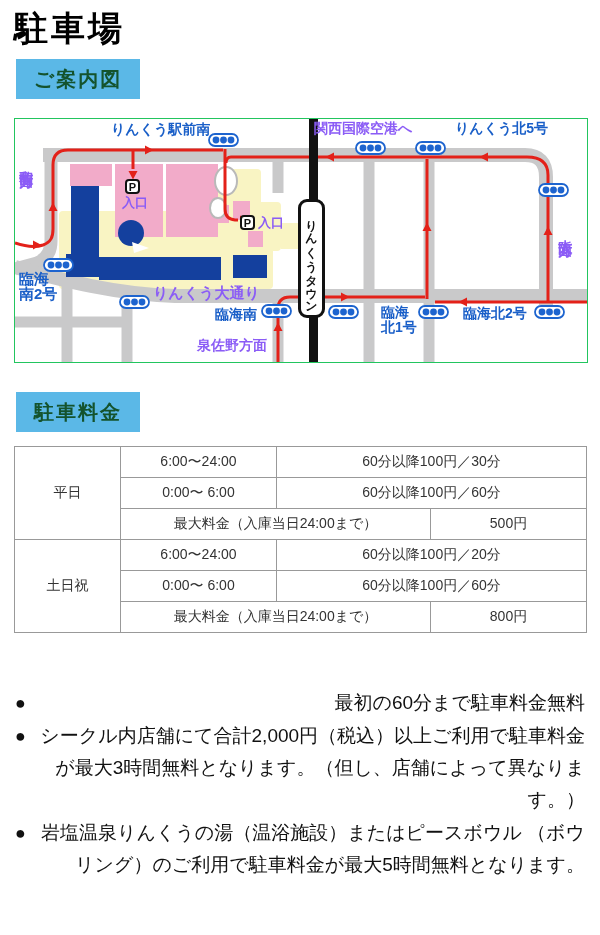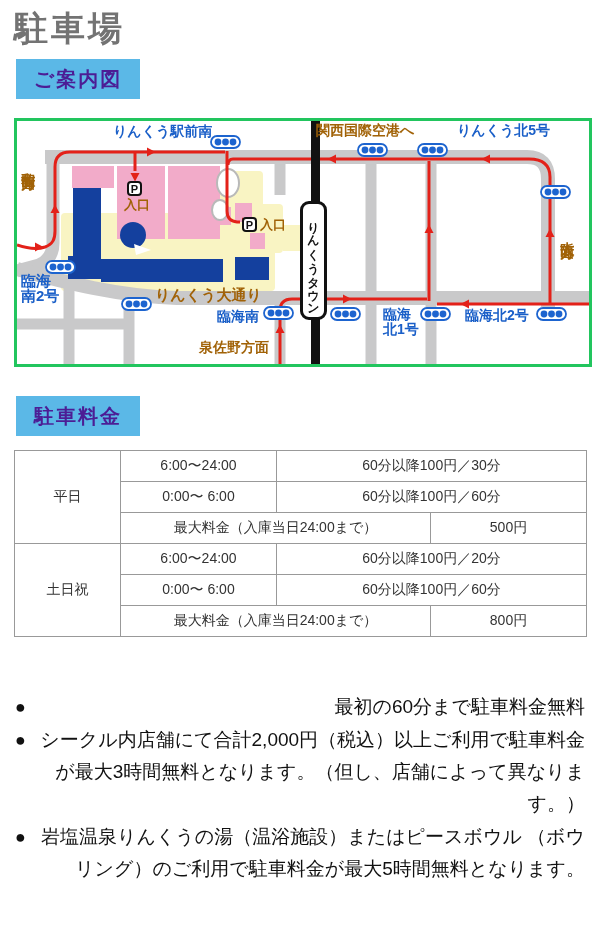--- a/index.html
+++ b/index.html
@@ -1,27 +1,27 @@
 <!DOCTYPE html>
 <html><head>
 <meta charset="utf-8">
 <style>
   html,body{margin:0;padding:0;background:#fff;}
   body{font-family:"Liberation Sans","DejaVu Sans",sans-serif;color:#1a1a1a;}
   .page{position:relative;width:600px;height:935px;background:#fff;overflow:hidden;}
-  .title{font-size:34px;font-weight:800;letter-spacing:3px;line-height:44px;margin:6px 0 0 14px;color:#737373;}
-  .badge{display:flex;align-items:center;justify-content:center;width:124px;height:40px;background:#5bb8e7;color:#4c1d95;font-size:20px;font-weight:bold;letter-spacing:2px;margin-left:16px;}
+  .title{font-size:34px;font-weight:800;letter-spacing:3px;line-height:44px;margin:6px 0 0 14px;color:#000000;}
+  .badge{display:flex;align-items:center;justify-content:center;width:124px;height:40px;background:#5bb8e7;color:#14532d;font-size:20px;font-weight:bold;letter-spacing:2px;margin-left:16px;}
   .badge.first{margin-top:9px;}
   .badge.second{margin-top:29px;}
   
-  .map{position:relative;width:572px;height:243px;margin:19px 0 15px 14px;border:3px solid #22c55e;background:#fff;overflow:hidden;}
+  .map{position:relative;width:572px;height:243px;margin:19px 0 15px 14px;border:1px solid #22c55e;background:#fff;overflow:hidden;}
   .map svg{position:absolute;left:0;top:0;}
   .mlabel{position:absolute;font-weight:bold;white-space:nowrap;line-height:1.05;}
   .mblue{color:#1a5fc8;font-size:14px;}
-  .mblack{color:#a16207;font-size:14px;}
+  .mblack{color:#8b5cf6;font-size:14px;}
   .vtext{writing-mode:vertical-rl;text-orientation:upright;letter-spacing:1px;}
   .station{position:absolute;left:283px;top:80px;width:27px;height:119px;background:#fff;border:3px solid #111;border-radius:9px;display:flex;align-items:center;justify-content:center;box-sizing:border-box;}
   .station span{writing-mode:vertical-rl;text-orientation:upright;font-size:12px;font-weight:bold;color:#111;letter-spacing:0;line-height:1;}
   .picon{position:absolute;width:15px;height:15px;border:2px solid #111;border-radius:4px;background:#fff;box-sizing:border-box;display:flex;align-items:center;justify-content:center;font-size:11px;font-weight:800;color:#111;}
   .two-line{line-height:15px;}
   
   table.fees{border-collapse:collapse;table-layout:fixed;width:572px;margin:14px 0 0 14px;font-size:14px;color:#333;}
   table.fees td{border:1px solid #999;text-align:center;vertical-align:middle;height:30px;padding:0;background:#fff;}
   
   .notes{margin:54px 15px 0 15px;}

